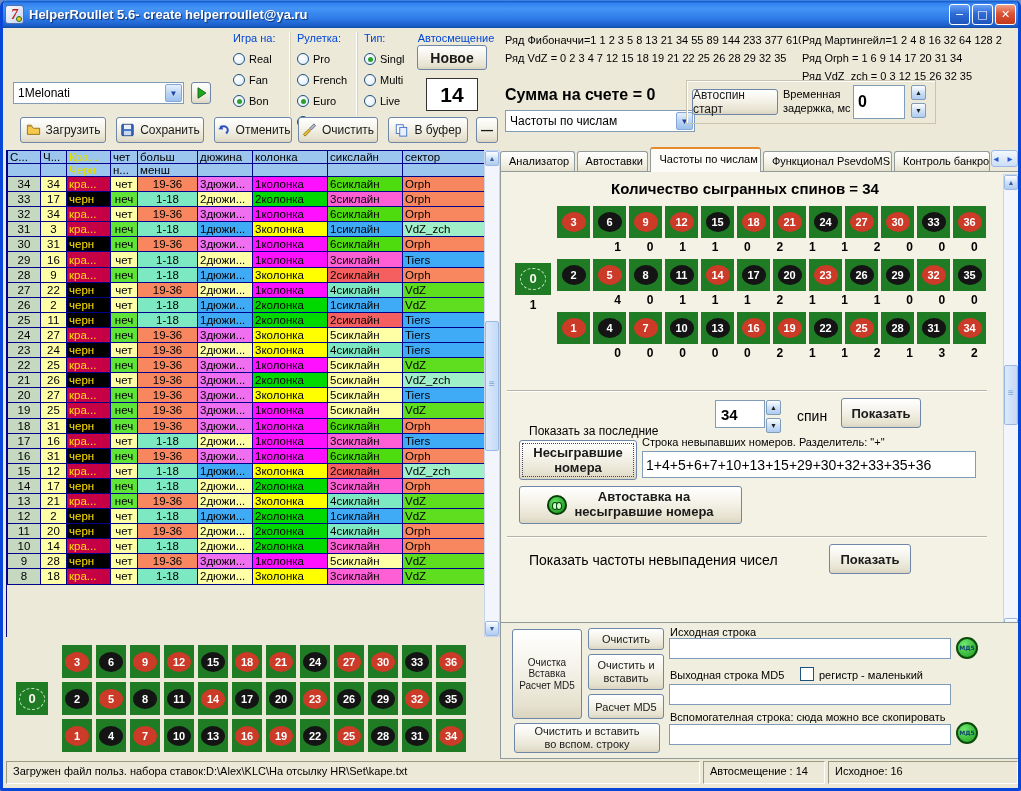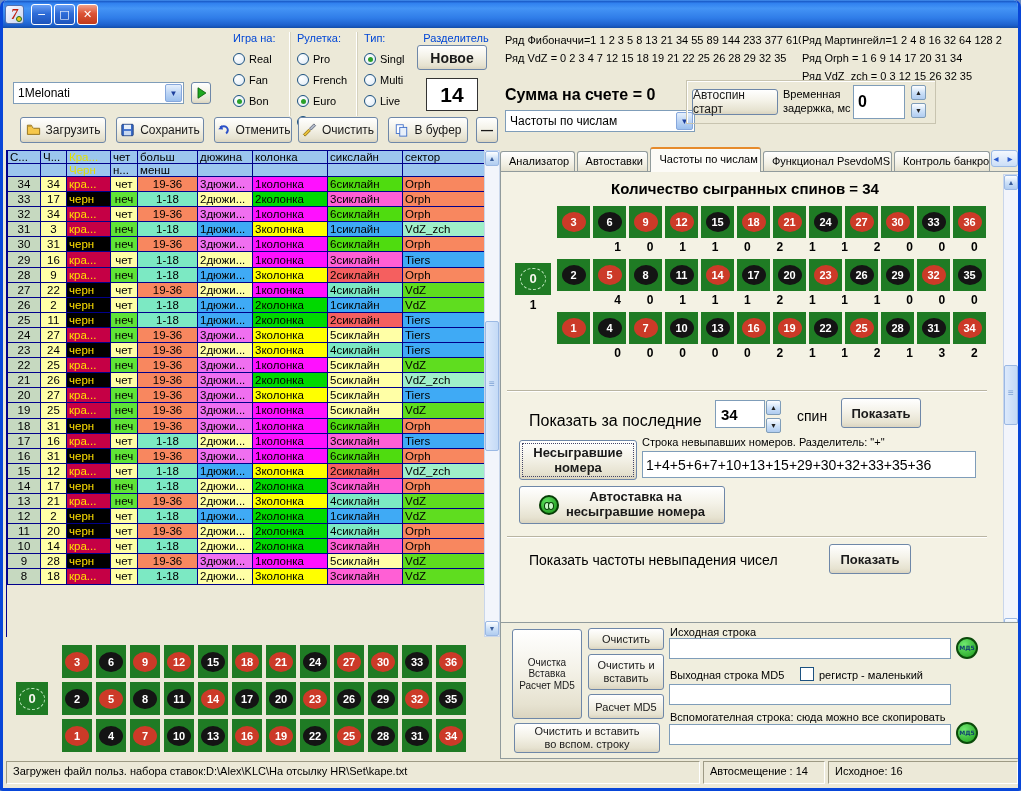--- a/index.html
+++ b/index.html
@@ -98,29 +98,29 @@
 .spins-title{position:absolute;left:0;top:8px;width:488px;text-align:center;font:bold 15px "Liberation Sans",sans-serif}
 .freq-board{position:absolute;left:10px;top:34px;width:478px}
 .freq-board .grid{margin-left:46px}
 .freq-board .tile{width:33px;height:32px}
 .freq-board .tile-row{gap:3px;margin-bottom:2px}
 .count-row{display:flex;gap:3px;margin-left:46px;margin-bottom:5px}
 .count-row span{width:33px;text-align:center;font:bold 12px "Liberation Sans",sans-serif}
 .freq-board .zero-tile{left:4px;top:57px;width:36px;height:32px}
 .zero-count{position:absolute;left:4px;top:92px;width:36px;text-align:center;font:bold 12px "Liberation Sans",sans-serif}
 .div1{position:absolute;left:6px;top:218px;width:480px}
-.show-last-label{position:absolute;left:28px;top:240px;font-size:16px}
+.show-last-label{position:absolute;left:28px;top:252px;font-size:12px}
 .show-last-box{position:absolute;left:214px;top:228px;width:50px;height:28px;font:bold 15px "Liberation Sans",sans-serif;padding-left:5px}
 .sl-spin{left:265px!important;top:228px!important}
 .show-last-suffix{position:absolute;left:296px;top:236px;font-size:14px}
 .show-last-btn{position:absolute;left:340px;top:226px;width:80px;height:30px;font:bold 13px "Liberation Sans",sans-serif}
 .missed-btn{position:absolute;left:18px;top:268px;width:118px;height:40px;font:bold 13px "Liberation Sans",sans-serif;outline:1px dotted #446;outline-offset:-4px}
 .missed-label{position:absolute;left:141px;top:264px;font-size:11px}
 .missed-input{position:absolute;left:141px;top:279px;width:334px;height:27px;font-size:14px}
-.autostake-btn{position:absolute;left:18px;top:314px;width:206px;height:38px;font:bold 13px "Liberation Sans",sans-serif;gap:7px}
+.autostake-btn{position:absolute;left:18px;top:314px;width:223px;height:38px;font:bold 13px "Liberation Sans",sans-serif;gap:7px}
 .div2{position:absolute;left:6px;top:364px;width:480px}
 .show-missing-label{position:absolute;left:28px;top:380px;font-size:14px}
 .show-missing-btn{position:absolute;left:328px;top:372px;width:82px;height:30px;font:bold 13px "Liberation Sans",sans-serif}
 .panel-scroll{right:2px;top:146px;height:460px}
 
 #tabs-bottom{top:572px;width:519px}
 #tabs-bottom .tab{font-size:11px}
 .md5panel{position:absolute;left:0;top:594px;width:519px;height:137px;border:1px solid #919B9C;background:#F0EEDE}
 .md5-big{position:absolute;left:11px;top:6px;width:70px;height:90px;font-size:10px}
 .md5-clear{position:absolute;left:87px;top:5px;width:76px;height:22px;font-size:11px}
@@ -141,20 +141,21 @@
 .smiley{width:20px;height:20px;border-radius:50%;background:radial-gradient(circle at 35% 30%,#5FE05F,#159015);border:2px solid #063C06;position:relative;flex:0 0 auto}
 .smiley::before,.smiley::after{content:"";position:absolute;top:5px;width:4px;height:6px;border-radius:50%;background:#C8F8C8;border:1px solid #063C06}
 .smiley::before{left:3px}.smiley::after{right:3px}
 </style>
 </head>
 <body>
 
 <div class="window">
   <div class="titlebar">
     <div class="appicon">7<i></i></div>
+    <div class="title-text">HelperRoullet 5.6- create helperroullet@ya.ru</div>
     <div class="tbtn">─</div>
     <div class="tbtn">□</div>
     <div class="tbtn close">✕</div>
   </div>
 
   <div class="client">
 
     <div class="left-pane">
       <div class="combo profile">
         <span>1Melonati</span>
@@ -208,21 +209,21 @@
           <div class="rg-item">
             <span class="radio"></span>
             <span>Multi</span>
           </div>
           <div class="rg-item">
             <span class="radio"></span>
             <span>Live</span>
           </div>
         </div>
       <div class="autoshift">
-        <div class="rg-label">Разделитель</div>
+        <div class="rg-label">Автосмещение</div>
         <div class="xpbtn as-btn">Новое</div>
         <div class="as-val">14</div>
       </div>
 
       <div class="toolbar">
         <div class="xpbtn" style="left:14px;width:86px">
           <svg class="ticon" viewBox="0 0 16 16">
               <path d="M1 4 L6 4 L8 6 L15 6 L15 13 L1 13 Z" fill="#F6C84C" stroke="#8A6914"></path>
               <path d="M1 4 L1 2.5 L5.5 2.5 L7 4" fill="#F6C84C" stroke="#8A6914"></path>
             </svg>

